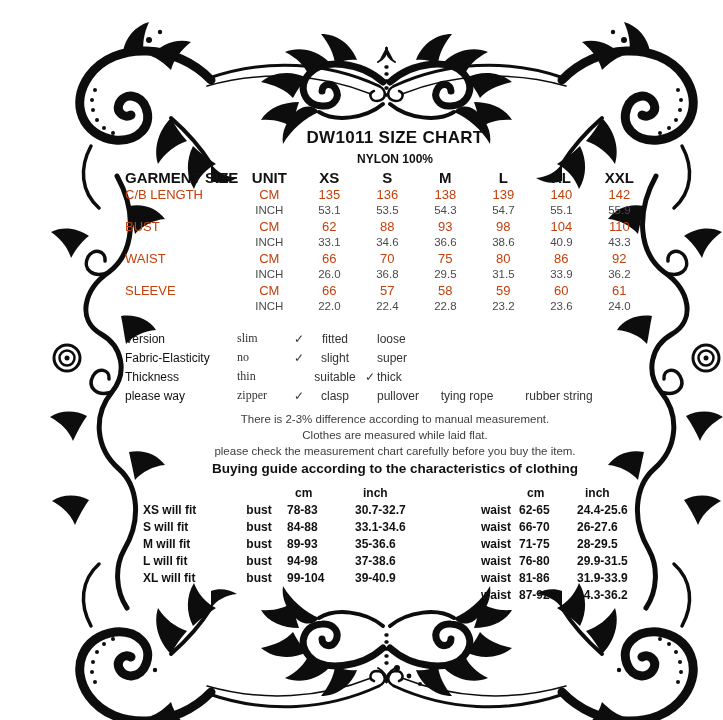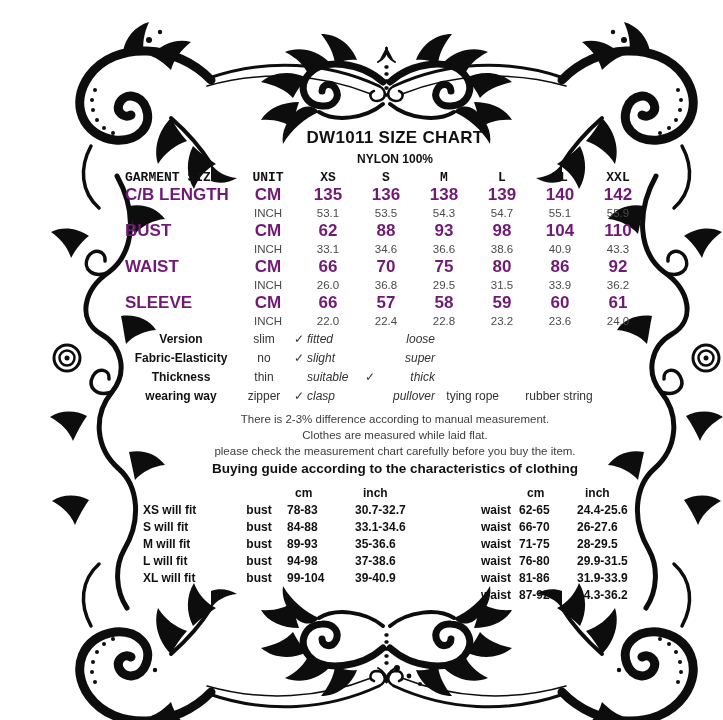--- a/index.html
+++ b/index.html
@@ -17,33 +17,33 @@
   .subtitle {
     position:absolute; left:0; top:152px; width:740px; text-align:center;
     font-size:12px; font-weight:bold; color:#111;
   }
 
   table { border-collapse:collapse; table-layout:fixed; }
   .size-table { position:absolute; left:100px; top:169px; }
   .size-table td { height:16px; padding:0; text-align:center; vertical-align:middle;
     font-size:12.5px; white-space:nowrap; overflow:visible; }
   .size-table td.lbl { text-align:left; }
-  .size-table tr.hdr-row td { font-weight:bold; font-size:13px; color:#111;font-family:Liberation Mono, monospace; }
-  .size-table tr.cm-row td { font-weight:bold; font-size:17px; color:#701a75; }
+  .size-table tr.hdr-row td { font-weight:bold; font-size:15px; color:#111; }
+  .size-table tr.cm-row td { font-weight:normal; font-size:13px; color:#c2410c; }
   .size-table tr.inch-row td { font-weight:normal; font-size:11.5px; color:#4a4a4a; }
 
   .attrs { position:absolute; left:100px; top:329px; }
   .attr-row { display:flex; height:19px; align-items:center; font-size:12px; color:#333; }
-  .a-label { width:112px; text-align:center; font-weight:bold; color:#111; }
-  .a-o1 { width:54px; text-align:center; }
+  .a-label { width:112px; text-align:left; font-weight:normal; color:#111; }
+  .a-o1 { width:54px; text-align:left;font-family:Liberation Serif, serif; }
   .a-c1 { width:16px; text-align:center; color:#3a3a3a; }
-  .a-o2 { width:56px; text-align:left;font-style:italic; }
+  .a-o2 { width:56px; text-align:center; }
   .a-c2 { width:14px; text-align:center; color:#3a3a3a; }
-  .a-o3 { width:58px; text-align:right;font-style:italic; }
-  .a-o4 { width:64px; text-align:right; }
+  .a-o3 { width:58px; text-align:left; }
+  .a-o4 { width:64px; text-align:center; }
   .a-o5 { width:120px; text-align:center; }
 
   .notes { position:absolute; left:0; top:413px; width:740px; text-align:center; }
   .note-line { height:16px; font-size:11.5px; color:#3d3d3d; }
 
   .guide-heading {
     position:absolute; left:0; top:461px; width:740px; text-align:center;
     font-size:13.5px; font-weight:bold; color:#111;
   }
 
@@ -281,21 +281,21 @@
         <span class="a-label">Thickness</span>
         <span class="a-o1">thin</span>
         <span class="a-c1"></span>
         <span class="a-o2">suitable</span>
         <span class="a-c2">✓</span>
         <span class="a-o3">thick</span>
         <span class="a-o4"></span>
         <span class="a-o5"></span>
       </div>
       <div class="attr-row">
-        <span class="a-label">wearing way</span>
+        <span class="a-label">please way</span>
         <span class="a-o1">zipper</span>
         <span class="a-c1">✓</span>
         <span class="a-o2">clasp</span>
         <span class="a-c2"></span>
         <span class="a-o3">pullover</span>
         <span class="a-o4">tying rope</span>
         <span class="a-o5">rubber string</span>
       </div>
     </div>
 

